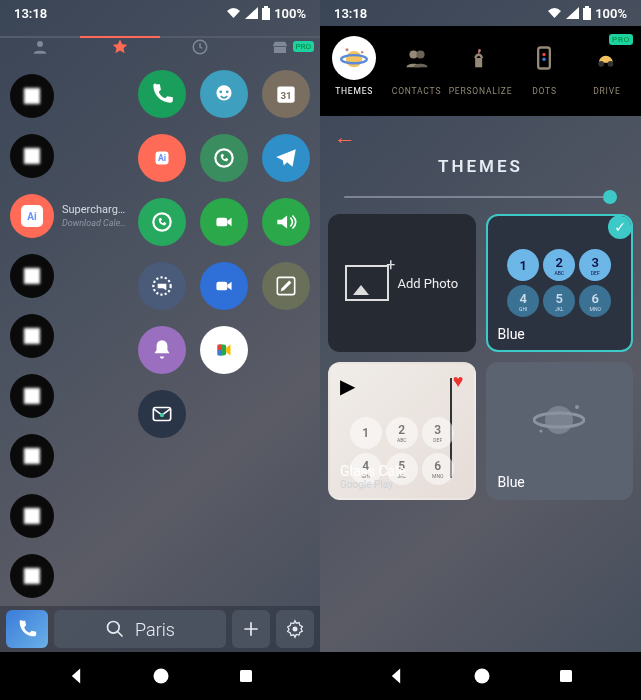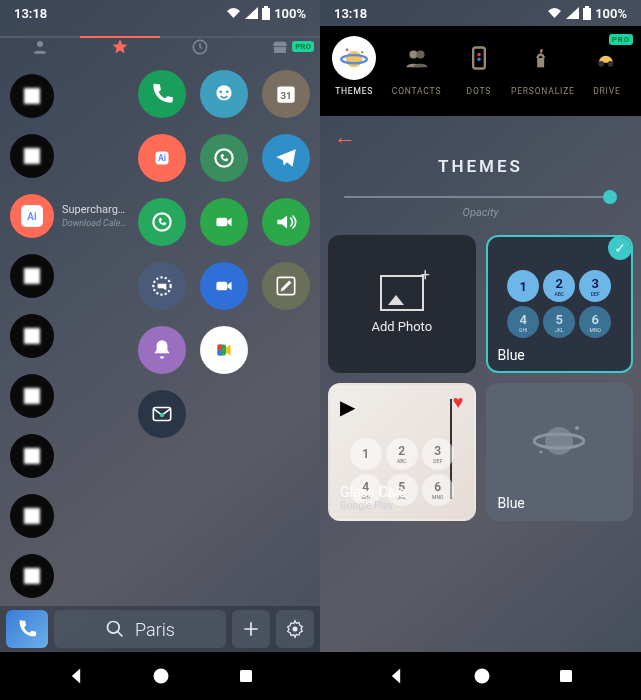--- a/index.html
+++ b/index.html
@@ -6,21 +6,21 @@
   body { font-family: -apple-system, Roboto, sans-serif; background: #000; width: 641px; height: 700px; overflow: hidden; position: relative; }
   .pane { position: absolute; top: 0; height: 652px; background: linear-gradient(140deg,#3a4556 0%,#4b5260 40%,#5a5b65 70%,#464e5c 100%); overflow:hidden; }
   .pane.left { left: 0; width: 320px; }
   .pane.right { left: 320px; width: 321px; }
   .status-bar { height: 26px; display:flex; align-items:center; justify-content:space-between; padding:10px 14px; color:#fff; font-size:13px; font-weight:600;}
   .status-right { display:flex; align-items:center; gap:4px;}
   .tabs { height:40px; display:flex; align-items:center; position:relative;}
   .tab { flex:1; display:flex; align-items:center; justify-content:center; color:#9aa3b0; position:relative; border-top:2px solid #555b68;}
   .tab.active { border-top-color:#ff6b57;}
   .tab.active .star-icon{ color:#ff6b57;}
-  .pro-badge{position:absolute; top:3px; right:6px; font-size:8px; background:#1dd1a1; color:#083; padding:1px 3px; border-radius:3px; font-weight:700;}
+  .pro-badge{position:absolute; top:3px; right:6px; font-size:8px; background:#1dd1a1; color:#083; padding:1px 3px; border-radius:3px; font-weight:400;}
   .left-body{ display:flex; height:calc(100% - 26px - 40px - 46px);}
   .contact-col{ width:128px; overflow:hidden;}
   .contact-row{ height:60px; display:flex; align-items:center; padding-left:10px; gap:8px;}
   .avatar{ width:44px; height:44px; border-radius:50%; background:#0a0a0a; display:flex; align-items:center;justify-content:center;}
   .avatar.light{ background:#ff6b57;}
   .avatar .ai-box{width:22px;height:22px;border-radius:5px;background:#fff;display:flex;align-items:center;justify-content:center;font-size:10px;font-weight:700;color:#6a8fff;}
   .px{ width:16px; height:16px; background:#fff; filter:blur(1.5px);}
   .ctext{ font-size:11px; color:#d5d9e0; line-height:1.2;}
   .ctext .sub{ font-size:9px; color:#8f96a3; font-style:italic;}
   .app-grid{ flex:1; padding:4px 6px;}
@@ -41,21 +41,21 @@
   .opacity-row{ padding:20px 24px 6px; position:relative;}
   .slider-track{ height:2px; background:#7d8594; border-radius:2px; position:relative;}
   .slider-thumb{ position:absolute; right:0; top:-6px; width:14px; height:14px; border-radius:50%; background:#3ec9c9;}
   .opacity-label{ text-align:center; color:#8d95a2; font-size:11px; margin-top:8px; font-style:italic;}
   .theme-grid{ padding:10px 8px; display:grid; grid-template-columns:1fr 1fr; gap:10px;}
   .theme-card{ height:138px; border-radius:12px; position:relative; overflow:hidden; background:#2b3340; border:2px solid transparent;}
   .theme-card.selected{ border-color:#3ec9c9;}
   .theme-card .check{ position:absolute; top:-1px; right:-1px; width:24px;height:24px;background:#3ec9c9;border-radius:50%;display:flex;align-items:center;justify-content:center;color:#fff;font-size:14px;}
   .theme-card .label{ position:absolute; left:10px; bottom:8px; color:#fff; font-size:14px;}
   .theme-card .label .sub{ display:block; font-size:10px; color:#cdd3dc;}
-  .add-photo{background:#252a33; display:flex; flex-direction:column; align-items:center; justify-content:center; gap:8px; color:#eee; font-size:13px;}
+  .add-photo{background:#252a33; display:flex; flex-direction:row; align-items:center; justify-content:center; gap:8px; color:#eee; font-size:13px;}
   .photo-icn{ width:44px;height:36px;border:2px solid #ddd; position:relative;}
   .photo-icn:before{content:'+';position:absolute;top:-12px;right:-8px;font-size:16px;color:#ddd;}
   .photo-icn:after{content:'';position:absolute;left:6px;bottom:4px;width:0;height:0;border-left:8px solid transparent;border-right:8px solid transparent;border-bottom:10px solid #ddd;}
   .kp{ position:absolute; inset:0; display:flex; flex-direction:column; align-items:center; justify-content:center; gap:4px;}
   .kp-row{ display:flex; gap:4px;}
   .kp-btn{ width:32px;height:32px;border-radius:50%;display:flex;flex-direction:column;align-items:center;justify-content:center;font-size:13px;color:#114;}
   .blue .kp-btn{ background:#6db6e8;} .blue .kp-row.r2 .kp-btn{background:#3b7193;color:#cde;}
   .glass{ background:linear-gradient(135deg,#f0ede8,#e6dcd8);}
   .glass .kp-btn{background:rgba(255,255,255,.5);color:#777;font-size:12px;}
   .glass .tower{position:absolute;right:22px;top:14px;width:2px;height:100px;background:#333;}
@@ -348,56 +348,55 @@
             <circle cx="15" cy="9" r="3.5" fill="#6b6355"></circle>
             <path d="M3 20c0-4 12-4 12 0" fill="#948a77"></path>
             <path d="M9 20c0-4 12-4 12 0" fill="#6b6355"></path>
           </svg>
         </div>
         <span>CONTACTS</span>
       </div>
       <div class="cat">
         <div class="icn">
           <svg width="32" height="28" viewBox="0 0 24 24">
+            <rect x="7" y="12" width="6" height="8" fill="#948a77"></rect>
+            <path d="M7 12q3-6 6 0" fill="none" stroke="#948a77" stroke-width="2"></path>
+            <path d="M10 4q-1 3 0 4q2-1 2-3" fill="#c77"></path>
+          </svg>
+        </div>
+        <span>PERSONALIZE</span>
+      </div>
+      <div class="cat">
+        <div class="icn">
+          <svg width="32" height="28" viewBox="0 0 24 24">
             <rect x="7" y="3" width="10" height="18" rx="2" fill="none" stroke="#948a77" stroke-width="2"></rect>
             <circle cx="12" cy="9" r="1.5" fill="#e94335"></circle>
             <circle cx="12" cy="13" r="1.5" fill="#3b7bd8"></circle>
           </svg>
         </div>
         <span>DOTS</span>
-      </div>
-      <div class="cat">
-        <div class="icn">
-          <svg width="32" height="28" viewBox="0 0 24 24">
-            <rect x="7" y="12" width="6" height="8" fill="#948a77"></rect>
-            <path d="M7 12q3-6 6 0" fill="none" stroke="#948a77" stroke-width="2"></path>
-            <path d="M10 4q-1 3 0 4q2-1 2-3" fill="#c77"></path>
-          </svg>
-        </div>
-        <span>PERSONALIZE</span>
       </div>
       <div class="cat">
         <div class="icn">
           <svg width="32" height="28" viewBox="0 0 24 24">
             <path d="M5 16a6 6 0 0112 0z" fill="#f2c260"></path>
             <circle cx="7" cy="17" r="2.5" fill="#333"></circle>
             <circle cx="15" cy="17" r="2.5" fill="#333"></circle>
           </svg>
         </div>
         <span>DRIVE</span>
         <span class="pro-badge" style="top:-2px;right:4px;">PRO</span>
       </div>
     </div>
   <div class="back-arrow">←</div>
   <div class="themes-title">THEMES</div>
   <div class="opacity-row">
     <div class="slider-track">
         <div class="slider-thumb"></div>
       </div>
-    <div class="opacity-label">Opacity</div>
   </div>
   <div class="theme-grid">
     <div class="theme-card add-photo">
       <div class="photo-icn"></div>
       <span>Add Photo</span>
     </div>
     <div class="theme-card selected blue">
       <div class="check">✓</div>
       <div class="kp" id="kp-blue">
           <div class="kp-row">

